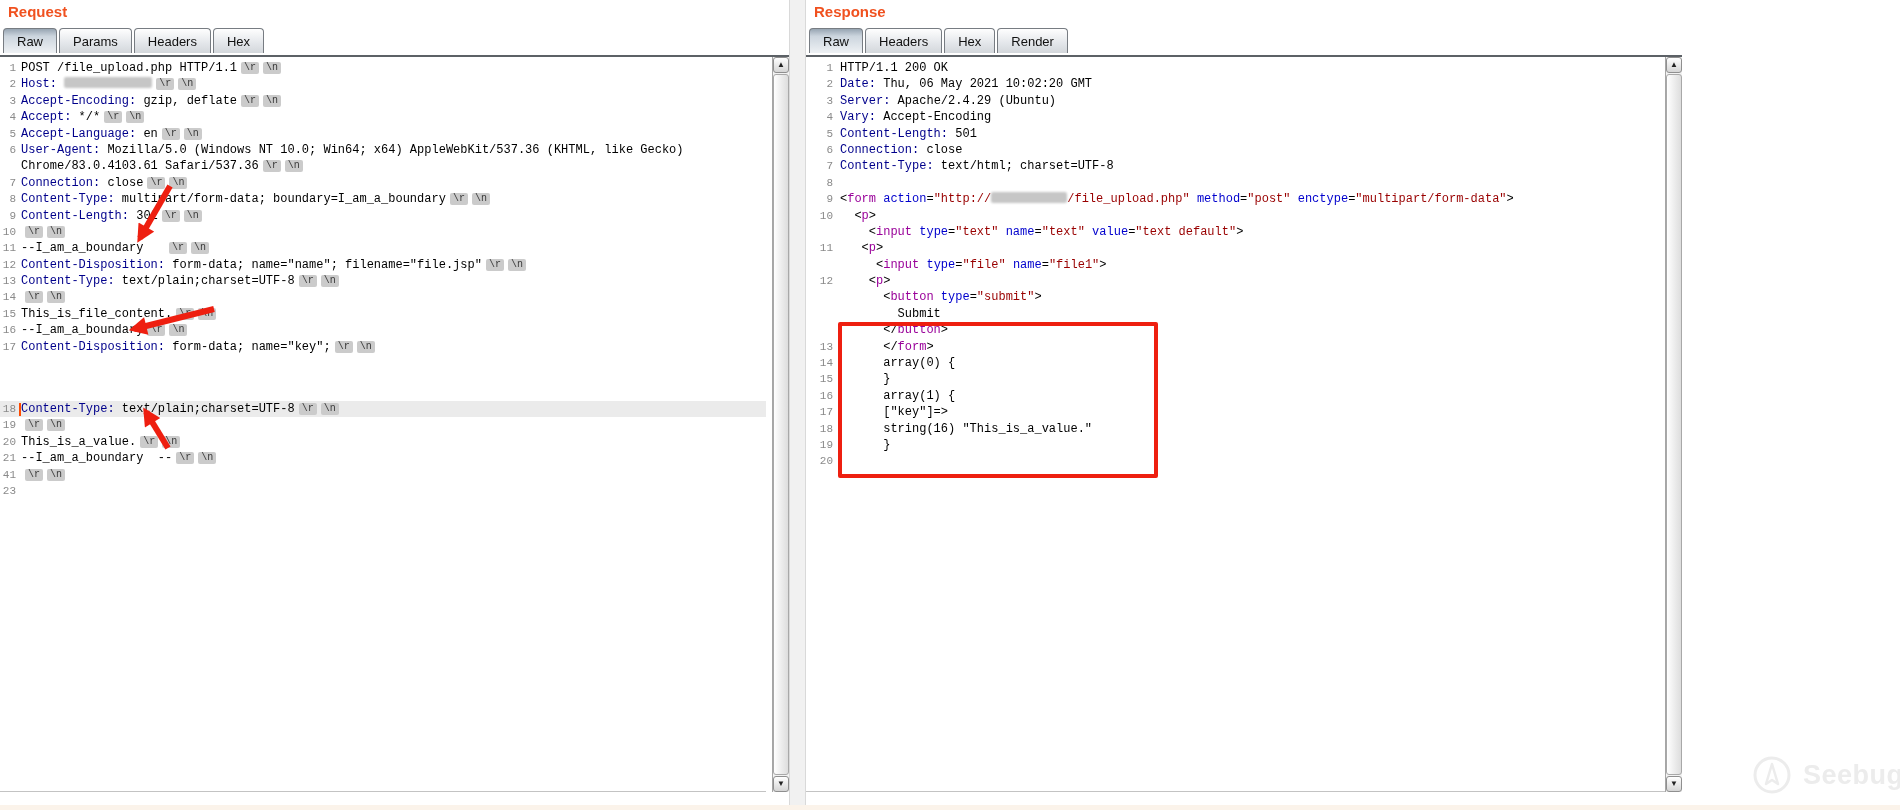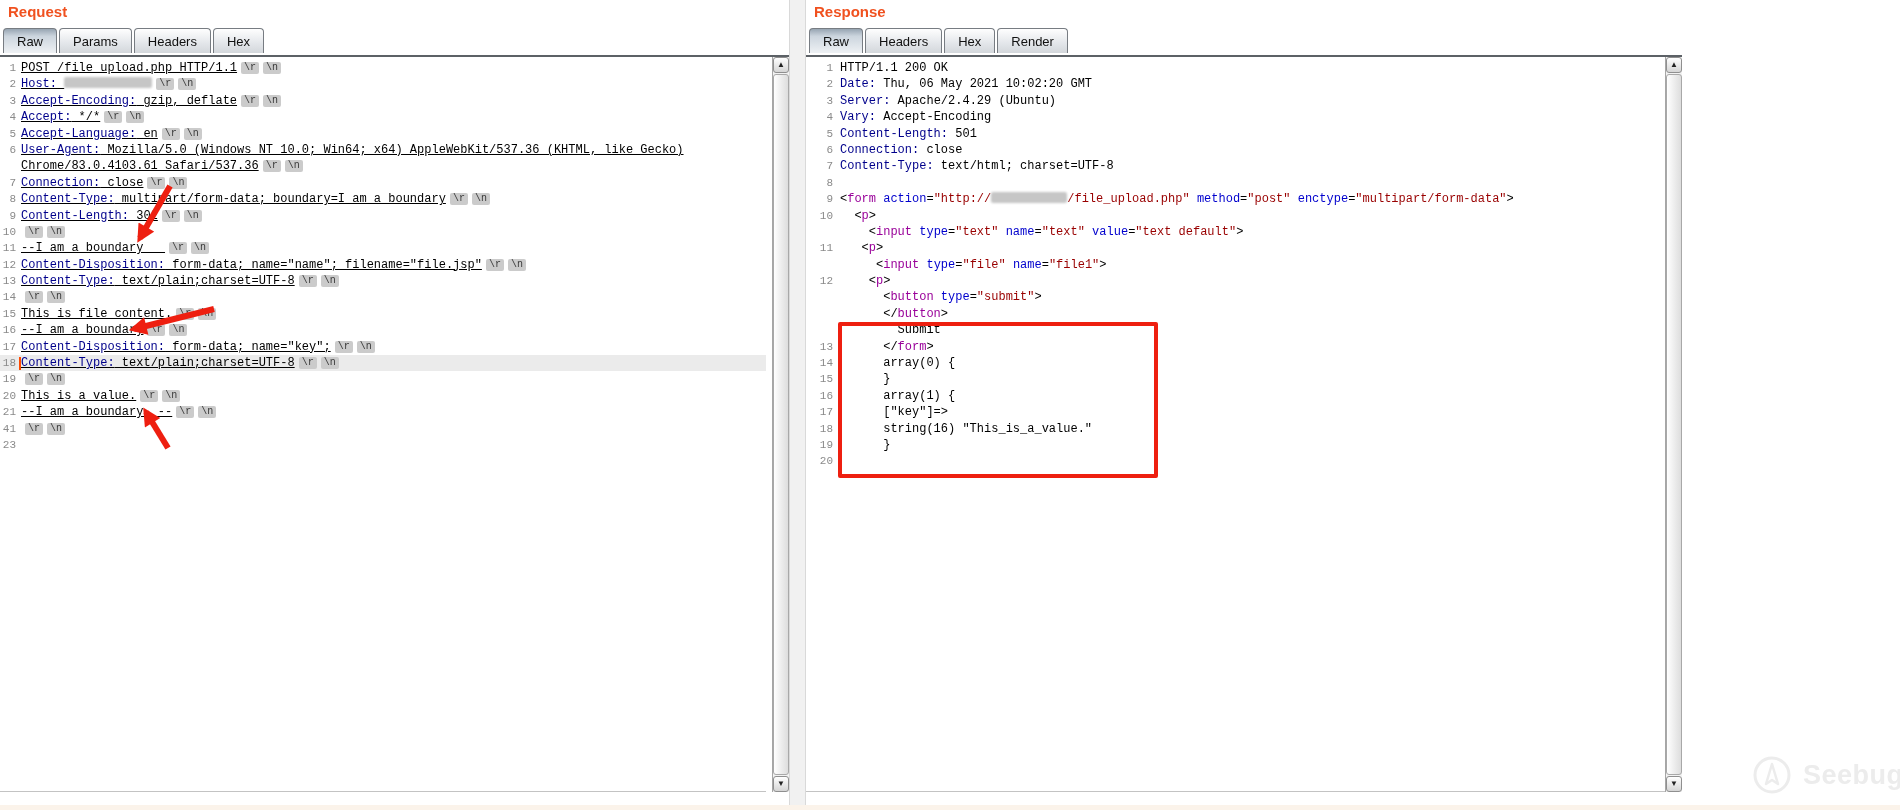--- a/index.html
+++ b/index.html
@@ -16,26 +16,26 @@
   .tabbar { position:absolute; top:27px; left:0; right:0; height:30px; padding-left:3px;
             border-bottom:2px solid #5c6166; box-sizing:border-box; }
   .tab { display:inline-block; vertical-align:bottom; margin-right:2px; padding:5px 13px 4px;
          font-size:13px; color:#111; border:1px solid #777c82; border-bottom:none;
          border-radius:4px 4px 0 0; background:linear-gradient(180deg,#fefefe,#e3e6ea 60%,#d3d7db);
          position:relative; top:1px; cursor:default; }
   .tab.active { background:linear-gradient(180deg,#97a5b2 0%,#ccd5de 30%,#eef1f4 100%); }
 
   .code-wrap { position:absolute; top:57px; left:0; bottom:0; background:#fff;
                border-bottom:1px solid #c3c3c3; box-sizing:border-box; overflow:hidden; padding-top:3px; }
-  #request-panel  .code-wrap { right:23px;text-decoration:underline; }
+  #request-panel  .code-wrap { right:23px; }
   #response-panel .code-wrap { right:17px; }
 
   .row { position:relative; white-space:pre; height:16.4px;
          font-family:"Liberation Mono","DejaVu Sans Mono",monospace; font-size:12px; line-height:16.4px; color:#000; }
-  .row.hl { background:#ebebeb; }
+  .row.hl { background:#ebebeb;margin-top:46px; }
   .ln { display:inline-block; text-align:right; color:var(--ln,#8a8a8a); font-size:11px; }
   #request-panel  .ln { width:16px; margin-right:5px; }
   #response-panel .ln { width:27px; margin-right:7px; }
   .h    { color:var(--c-header,#00008b); }
   .p    { color:#000; }
   .tag  { color:var(--c-tag,#990099);margin-top:10px; }
   .attr { color:var(--c-attr,#0000cd); }
   .val  { color:var(--c-val,#990000); }
   .tok  { display:inline-block; background:#cbcbcb; color:#3a3a3a; font-size:10px; line-height:12px;
           padding:0 3px; margin-left:4px; border-radius:2px; vertical-align:1px; }
@@ -118,22 +118,22 @@
       <div class="row"><span class="ln">6</span><span class="h">Connection:</span><span class="p"> close</span></div>
       <div class="row"><span class="ln">7</span><span class="h">Content-Type:</span><span class="p"> text/html; charset=UTF-8</span></div>
       <div class="row"><span class="ln">8</span></div>
       <div class="row"><span class="ln">9</span><span class="p">&lt;</span><span class="tag">form</span><span class="p"> </span><span class="attr">action</span><span class="p">=</span><span class="val">"http://</span><span class="redact" style="width: 76px;"></span><span class="val">/file_upload.php"</span><span class="p"> </span><span class="attr">method</span><span class="p">=</span><span class="val">"post"</span><span class="p"> </span><span class="attr">enctype</span><span class="p">=</span><span class="val">"multipart/form-data"</span><span class="p">&gt;</span></div>
       <div class="row"><span class="ln">10</span><span class="p">  &lt;</span><span class="tag">p</span><span class="p">&gt;</span></div>
       <div class="row"><span class="ln"></span><span class="p">    &lt;</span><span class="tag">input</span><span class="p"> </span><span class="attr">type</span><span class="p">=</span><span class="val">"text"</span><span class="p"> </span><span class="attr">name</span><span class="p">=</span><span class="val">"text"</span><span class="p"> </span><span class="attr">value</span><span class="p">=</span><span class="val">"text default"</span><span class="p">&gt;</span></div>
       <div class="row"><span class="ln">11</span><span class="p">   &lt;</span><span class="tag">p</span><span class="p">&gt;</span></div>
       <div class="row"><span class="ln"></span><span class="p">     &lt;</span><span class="tag">input</span><span class="p"> </span><span class="attr">type</span><span class="p">=</span><span class="val">"file"</span><span class="p"> </span><span class="attr">name</span><span class="p">=</span><span class="val">"file1"</span><span class="p">&gt;</span></div>
       <div class="row"><span class="ln">12</span><span class="p">    &lt;</span><span class="tag">p</span><span class="p">&gt;</span></div>
       <div class="row"><span class="ln"></span><span class="p">      &lt;</span><span class="tag">button</span><span class="p"> </span><span class="attr">type</span><span class="p">=</span><span class="val">"submit"</span><span class="p">&gt;</span></div>
+      <div class="row"><span class="ln"></span><span class="p">        Submit</span></div>
       <div class="row"><span class="ln"></span><span class="p">      &lt;/</span><span class="tag">button</span><span class="p">&gt;</span></div>
-      <div class="row"><span class="ln"></span><span class="p">        Submit</span></div>
       <div class="row"><span class="ln">13</span><span class="p">      &lt;/</span><span class="tag">form</span><span class="p">&gt;</span></div>
       <div class="row"><span class="ln">14</span><span class="p">      array(0) {</span></div>
       <div class="row"><span class="ln">15</span><span class="p">      }</span></div>
       <div class="row"><span class="ln">16</span><span class="p">      array(1) {</span></div>
       <div class="row"><span class="ln">17</span><span class="p">      ["key"]=&gt;</span></div>
       <div class="row"><span class="ln">18</span><span class="p">      string(16) "This_is_a_value."</span></div>
       <div class="row"><span class="ln">19</span><span class="p">      }</span></div>
       <div class="row"><span class="ln">20</span></div>
     </div>
   <div class="scrollbar">

